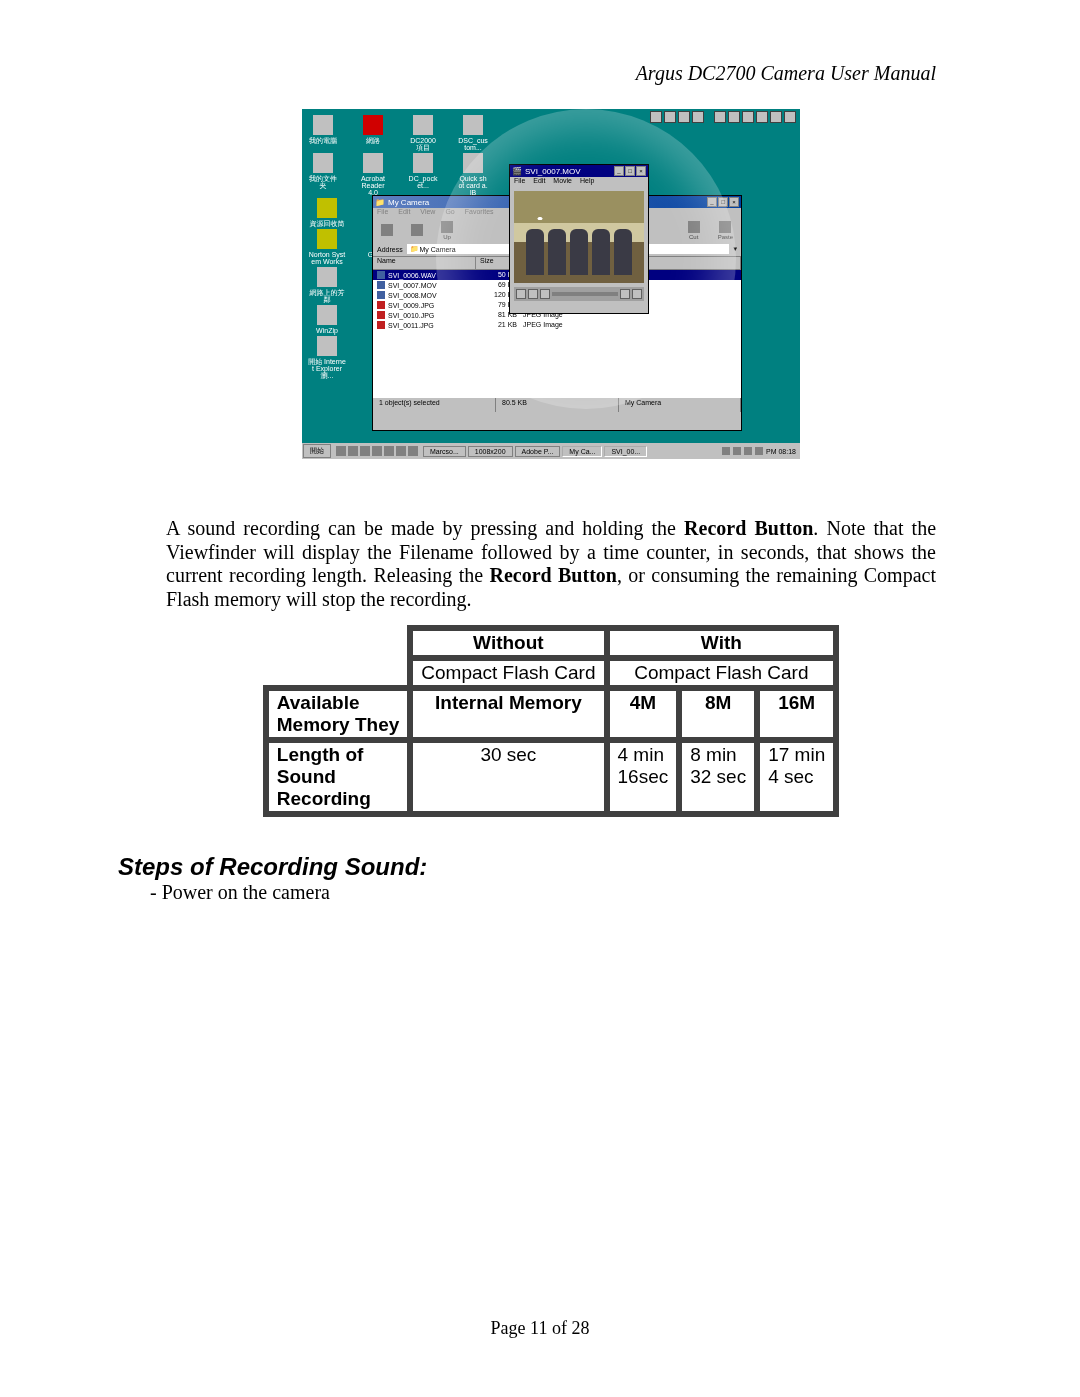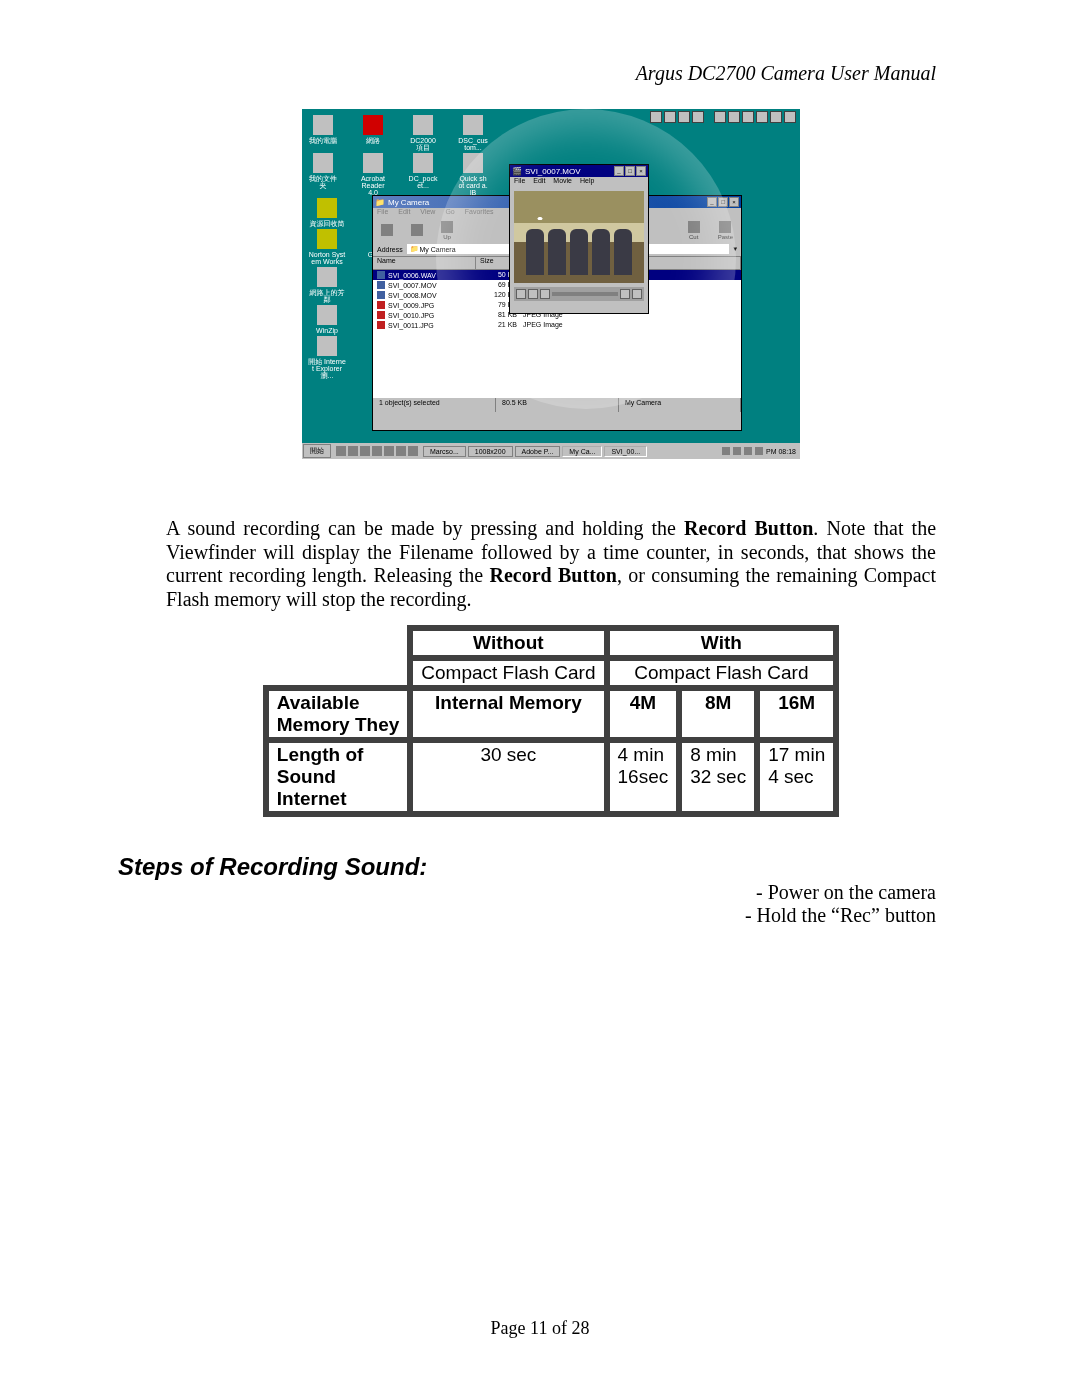--- a/index.html
+++ b/index.html
@@ -159,21 +159,20 @@
   h3.steps {
     font-family: Arial, Helvetica, sans-serif;
     font-weight: bold;
     font-style: italic;
     font-size: 24px;
     margin: 0 0 0 -48px;
   }
   ul.steps {
     margin: 0; padding: 0 0 0 0; list-style:none;
     font-size: 20px;
-    text-align: right;
   }
   ul.steps li::before {
     content: "- ";
   }
   ul.steps li { margin-left: -48px; padding-left: 48px; text-indent: -16px;}
 
   .footer {
     position: absolute;
     left: 0; right: 0;
     bottom: 58px;
@@ -464,31 +463,30 @@
       <td colspan="3" style="text-align:center">Compact Flash Card</td>
     </tr>
     <tr>
       <td class="lhdr"><span>Available</span><br><span>Memory They</span></td>
       <td class="hdr thick-r">Internal Memory</td>
       <td class="hdr">4M</td>
       <td class="hdr">8M</td>
       <td class="hdr">16M</td>
     </tr>
     <tr>
-      <td class="lhdr"><span>Length of</span><br><span>Sound</span><br><span>Internet</span></td>
+      <td class="lhdr"><span>Length of</span><br><span>Sound</span><br><span>Recording</span></td>
       <td class="thick-r" style="text-align:center">30 sec</td>
       <td><span>4 min</span><br><span>16sec</span></td>
       <td><span>8 min</span><br><span>32 sec</span></td>
       <td><span>17 min</span><br><span>4 sec</span></td>
     </tr>
   </tbody>
     </table>
 
   <h3 class="steps">Steps of Recording Sound:</h3>
   <ul class="steps">
     <li>Power on the camera</li>
-    <li>Hold the “Rec” button</li>
   </ul>
 </div>
 
 <div class="footer">
   <span>Page 11</span><span> of 28</span>
 </div>
 
 </body></html>

